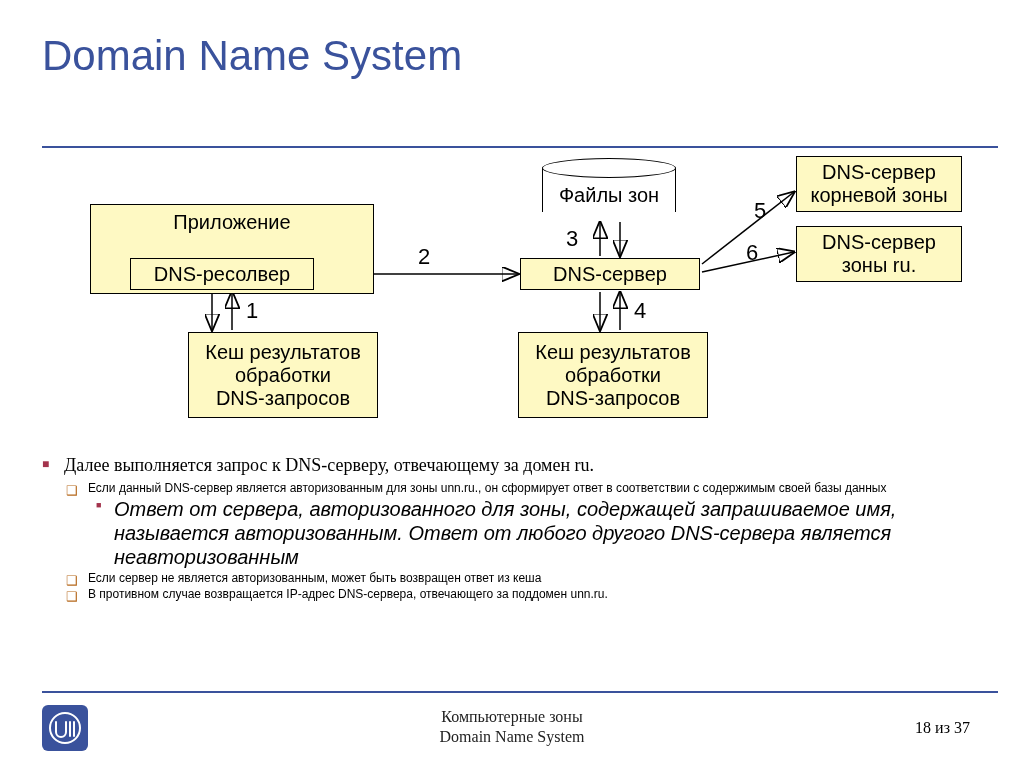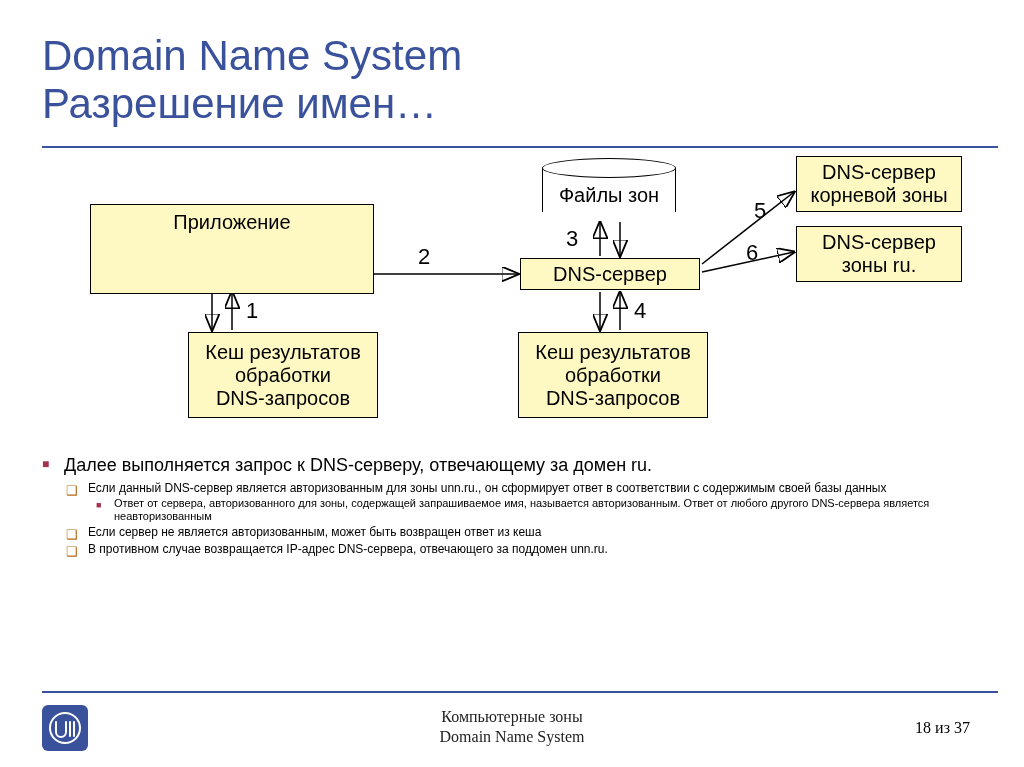--- a/index.html
+++ b/index.html
@@ -163,25 +163,25 @@
     pointer-events: none;
   }
 
   .bullets {
     position: absolute;
     left: 42px;
     right: 26px;
     top: 454px;
     font-size: 18px;
   }
-  .b1 { margin: 0 0 4px 0; padding-left: 22px; position: relative; line-height: 1.25; }
+  .b1 { margin: 0 0 4px 0; padding-left: 22px; position: relative; line-height: 1.25; font-family: Liberation Serif, serif; }
   .b1::before { content: "■"; color: #A3334C; position: absolute; left: 0; top: 3px; font-size: 12px; }
   .b2 { margin: 0 0 2px 0; padding-left: 46px; position: relative; font-size: 12px; line-height: 1.2; }
   .b2::before { content: "❑"; color: #B66A1E; position: absolute; left: 24px; top: 2px; font-size: 13px; }
-  .b3 { margin: 0 0 2px 0; padding-left: 72px; position: relative; font-size: 11px; line-height: 1.2; }
+  .b3 { margin: 0 0 2px 0; padding-left: 72px; position: relative; font-size: 20px; line-height: 1.2; font-style: italic; }
   .b3::before { content: "■"; color: #A3334C; position: absolute; left: 54px; top: 3px; font-size: 9px; }
 
   .bottom-rule {
     position: absolute;
     left: 42px;
     right: 26px;
     bottom: 74px;
     height: 0;
     border-top: 2px solid #3A529C;
   }
@@ -216,21 +216,20 @@
     font-size: 16px;
   }
 </style>
 </head>
 <body>
 
 <div class="slide">
 
   <div class="title">
     <span>Domain Name System</span><br>
-    <span>Разрешение имен…</span>
   </div>
   <div class="title-rule"></div>
 
   <div class="diagram">
 
     <svg class="svg-layer" viewBox="0 0 870 300">
       <defs>
         <marker id="ah" markerWidth="12" markerHeight="10" refX="11" refY="5" orient="auto">
           <path d="M0,0 L12,5 L0,10 Z" fill="none" stroke="#000" stroke-width="1.2"></path>
         </marker>
@@ -248,20 +247,23 @@
       <line x1="530" y1="74" x2="530" y2="108" stroke="#000" stroke-width="1.5" marker-end="url(#ah)"></line>
 
       <line x1="612" y1="116" x2="704" y2="44" stroke="#000" stroke-width="1.5" marker-end="url(#ah)"></line>
 
       <line x1="612" y1="124" x2="704" y2="104" stroke="#000" stroke-width="1.5" marker-end="url(#ah)"></line>
     </svg>
 
     <div class="box app-outer">
       <span>Приложение</span>
     </div>
+    <div class="box app-inner">
+      <span>DNS-ресолвер</span>
+    </div>
     <div class="box cache1">
       <span>
         <span>Кеш результатов</span><br>
         <span>обработки</span><br>
         <span>DNS-запросов</span>
       </span>
     </div>
 
     <div class="cyl">
       <div class="cyl-bot"></div>

